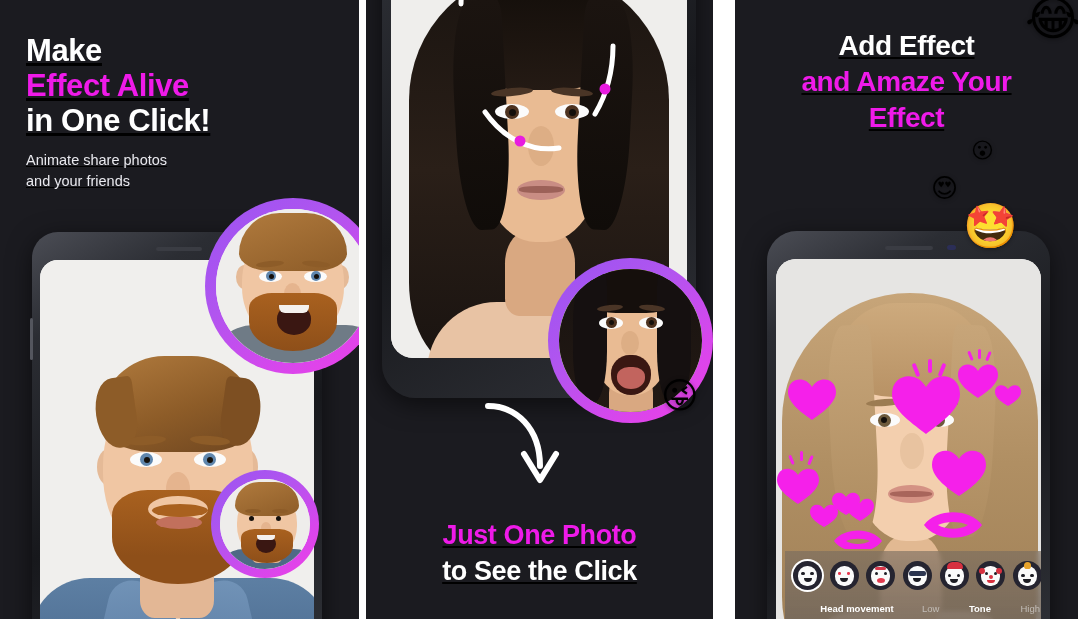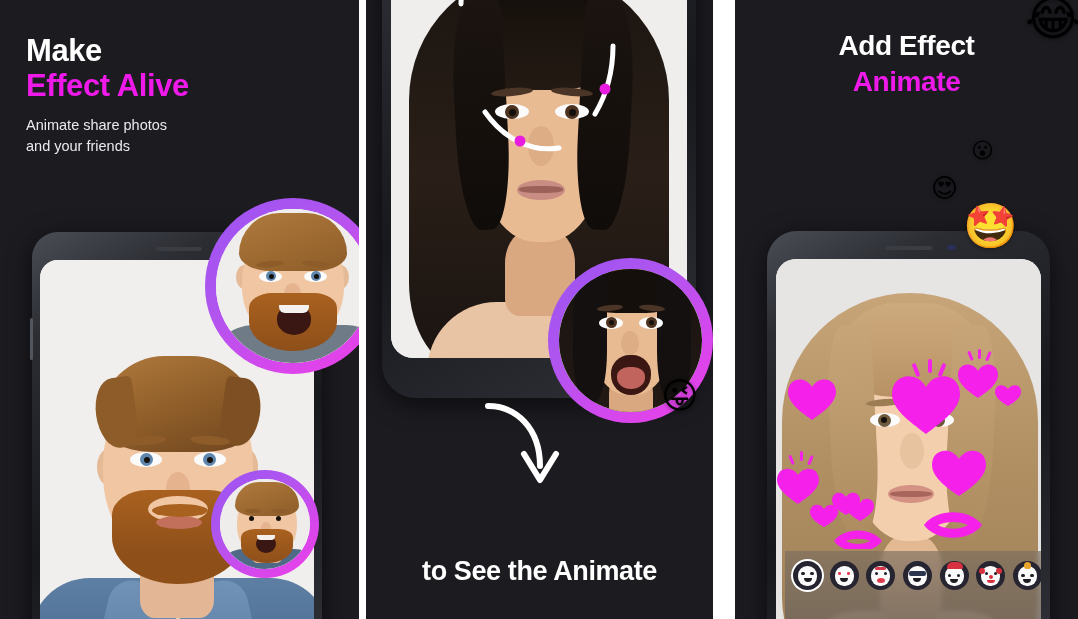--- a/index.html
+++ b/index.html
@@ -25,21 +25,21 @@
     overflow: hidden;
     flex: 0 0 auto;
   }
   .panel-1 { width: 359px; }
   .gap { flex: 0 0 7px; background: #ffffff; height: 619px; }
   .panel-2 { width: 347px; }
   .gap2 { flex: 0 0 22px; background: #ffffff; height: 619px; }
   .panel-3 { width: 343px; }
 
   
-  .head-block { position: absolute; z-index: 20; }
+  .head-block { position: absolute; z-index: 20; text-decoration: underline; }
   .p1-head { top: 33px; left: 26px; text-align: left; }
   .h-line {
     font-size: 31px; font-weight: bold; line-height: 35px;
     letter-spacing: -0.4px; color: #ffffff; white-space: nowrap;
   }
   .h-line.accent { color: #ef1ae9; }
   .sub-line {
     font-size: 14.5px; color: #e9e9ee; line-height: 21px;
     margin-top: 12px; font-weight: normal;
   }
@@ -278,20 +278,21 @@
           <div class="beard" style="left:21px;top:50px;width:52px;height:34px;background:linear-gradient(180deg,#a9611f,#8e4f19);border-radius:26% 26% 50% 50%;"></div>
           <div class="lip" style="left:36px;top:56px;width:20px;height:18px;background:#3a1712;"></div>
           <div class="lip" style="left:37px;top:56px;width:18px;height:5px;background:#f4f1ee;border-radius:0 0 4px 4px;"></div>
         </div>
       </div>
     </div>
 
     <div class="head-block p1-head">
       <div class="h-line">Make</div>
       <div class="h-line accent">Effect Alive</div>
+      <div class="h-line">in One Click!</div>
       <div class="sub-line">
         <span>Animate share photos</span><br>
         <span>and your friends</span>
       </div>
     </div>
   </div>
 
   <div class="gap"></div>
 
   <div class="panel panel-2">
@@ -370,21 +371,22 @@
     </div>
 
     <div class="emoji" style="left:295px; top:378px; font-size:36px;">😜</div>
 
     <svg class="arrow" style="left:118px; top:400px; width:80px; height:92px;" viewBox="0 0 80 92">
       <path d="M4 6 C 32 6 56 28 56 66" fill="none" stroke="#ffffff" stroke-width="6" stroke-linecap="round"></path>
       <path d="M40 54 L 56 80 L 72 54" fill="none" stroke="#ffffff" stroke-width="6" stroke-linecap="round" stroke-linejoin="round"></path>
     </svg>
 
     <div class="head-block p2-foot">
-      <div class="h-line">to See the Animate</div>
+      <div class="h-line accent">Just One Photo</div>
+      <div class="h-line">to See the Click</div>
     </div>
   </div>
 
   <div class="gap2"></div>
 
   <div class="panel panel-3">
 
     <div class="phone phone-3">
       <div class="speaker"></div>
       <div class="camdot"></div>
@@ -498,28 +500,37 @@
             <div class="mask">
               <div class="maskface">
                 <span style="position:absolute;left:6px;top:-4px;width:7px;height:7px;background:#e8a42c;border-radius:50% 50% 40% 40%;"></span>
                 <span class="me l" style="top:8px;"></span>
                   <span class="me r" style="top:8px;"></span>
                 <span class="mm" style="top:13px;"></span>
               </div>
             </div>
           </div>
 
+          <div class="slider-labels">
+            <div class="lbl-head">Head movement</div>
+            <div class="lbl-grp">
+              <span class="lbl-dim">Low</span>
+              <span class="lbl-on">Tone</span>
+              <span class="lbl-dim">High</span>
+            </div>
+          </div>
 
         </div>
       </div>
     </div>
 
     <div class="head-block p3-head">
       <div class="h-line">Add Effect</div>
-      <div class="h-line accent">Animate</div>
+      <div class="h-line accent">and Amaze Your</div>
+      <div class="h-line accent">Effect</div>
     </div>
 
     <div class="emoji" style="left:290px; top:-6px; font-size:48px;">😂</div>
     <div class="emoji" style="left:236px; top:140px; font-size:22px;">😮</div>
     <div class="emoji" style="left:196px; top:175px; font-size:26px;">😍</div>
     <div class="emoji" style="left:228px; top:204px; font-size:44px;">🤩</div>
   </div>
 
 </div>
 

